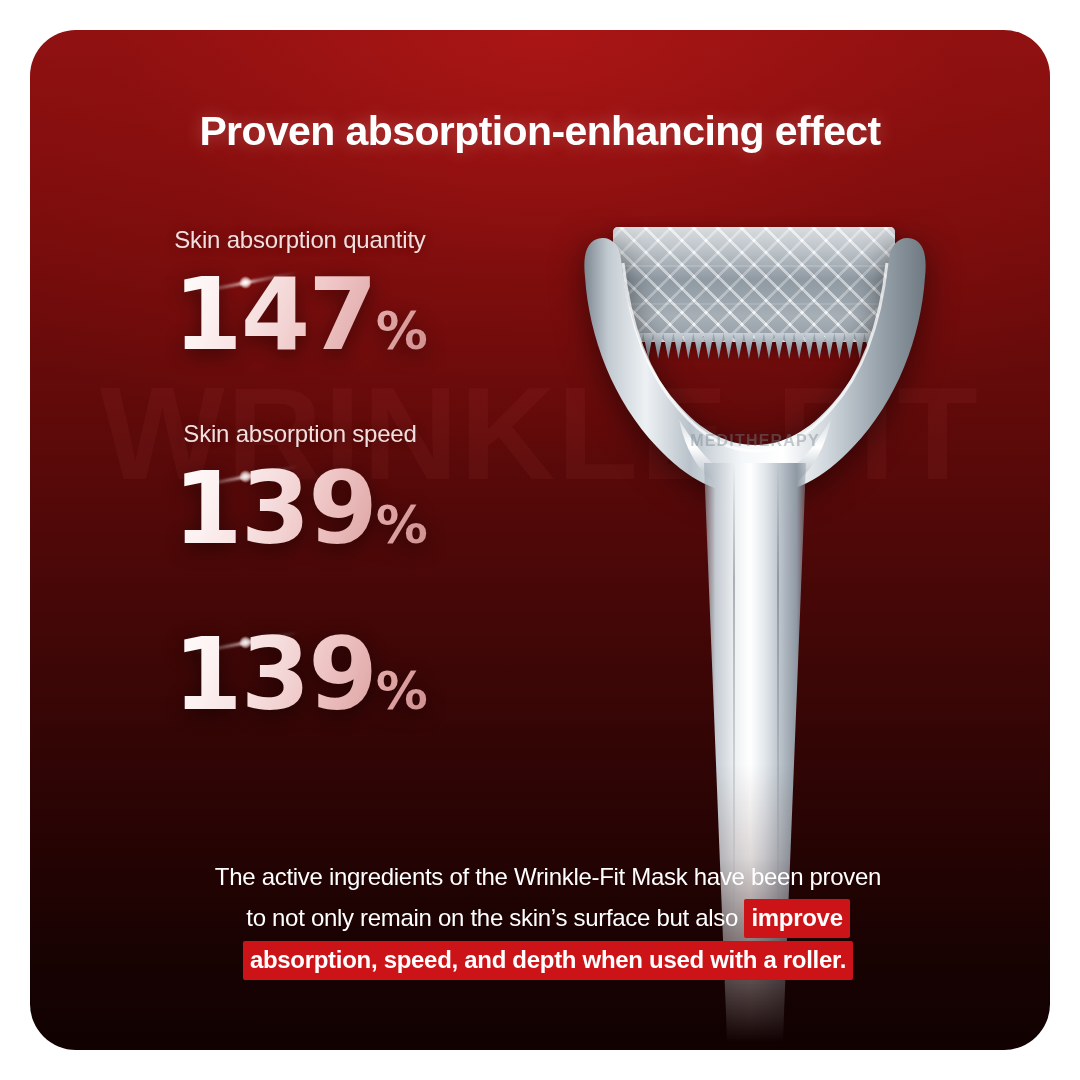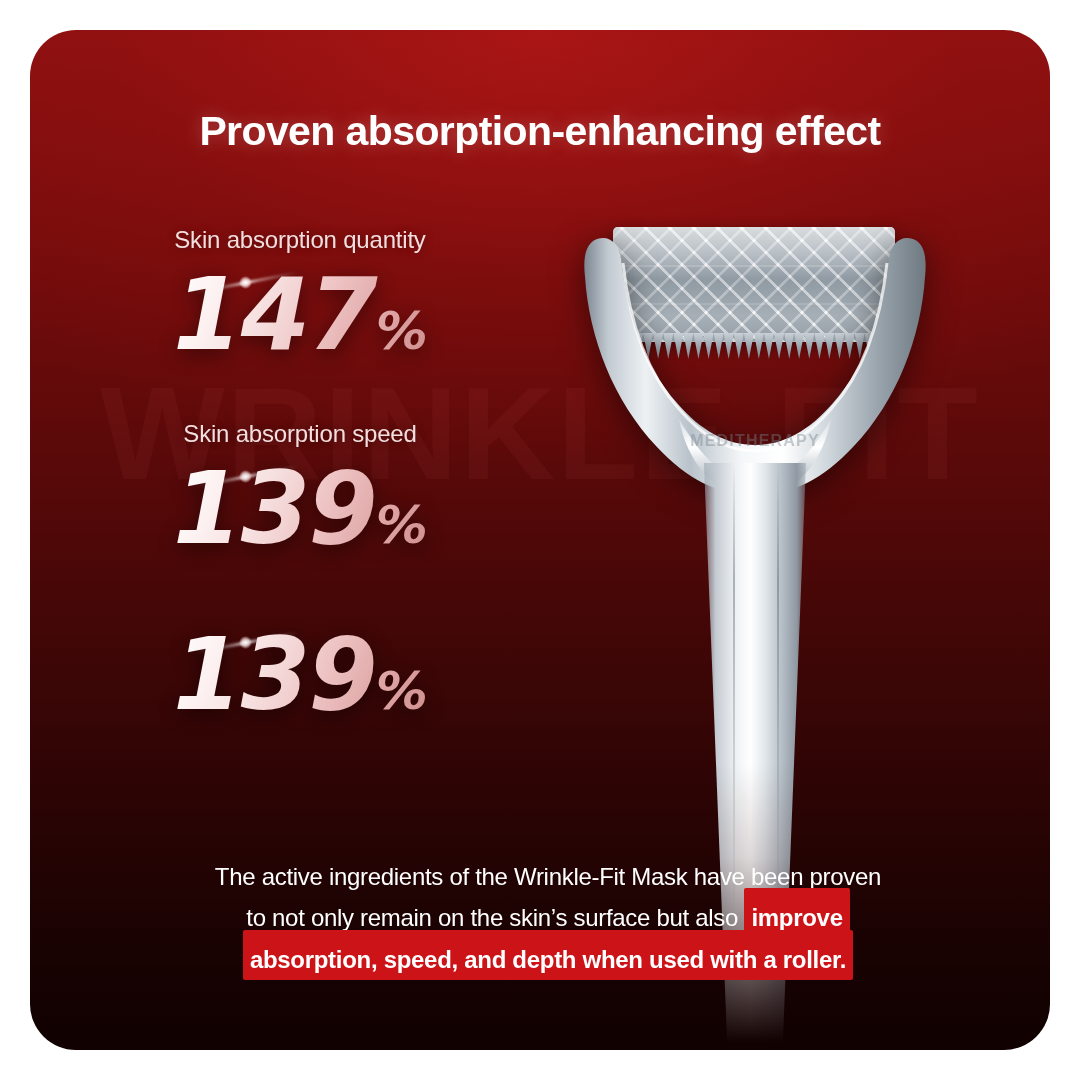--- a/index.html
+++ b/index.html
@@ -84,21 +84,20 @@
   }
 
   .numwrap {
     position:relative;
     display:inline-block;
     margin-top:2px;
   }
 
   .num {
     font-family:"DejaVu Sans", sans-serif;
-    font-style:italic;
     font-weight:700;
     font-size:100px;
     line-height:1.18;
     letter-spacing:-2px;
     background:linear-gradient(112deg,
         #ffffff 0%,
         #fdf2f2 18%,
         #f6dede 38%,
         #eec3c3 58%,
         #dfa6a6 78%,
@@ -149,21 +148,21 @@
     color:#ffffff;
     font-size:24px;
     font-weight:500;
     line-height:1.72;
     letter-spacing:-0.3px;
   }
   .caption .hl {
     background:#cc1418;
     color:#ffffff;
     font-weight:700;
-    padding:16px 7px 7px 7px;
+    padding:5px 7px 7px 7px;
     border-radius:2px;
     box-decoration-break:clone;
     -webkit-box-decoration-break:clone;
   }
 
   
   .roller { position:absolute; left:525px; top:175px; width:400px; height:840px; }
 
   
   .head {

